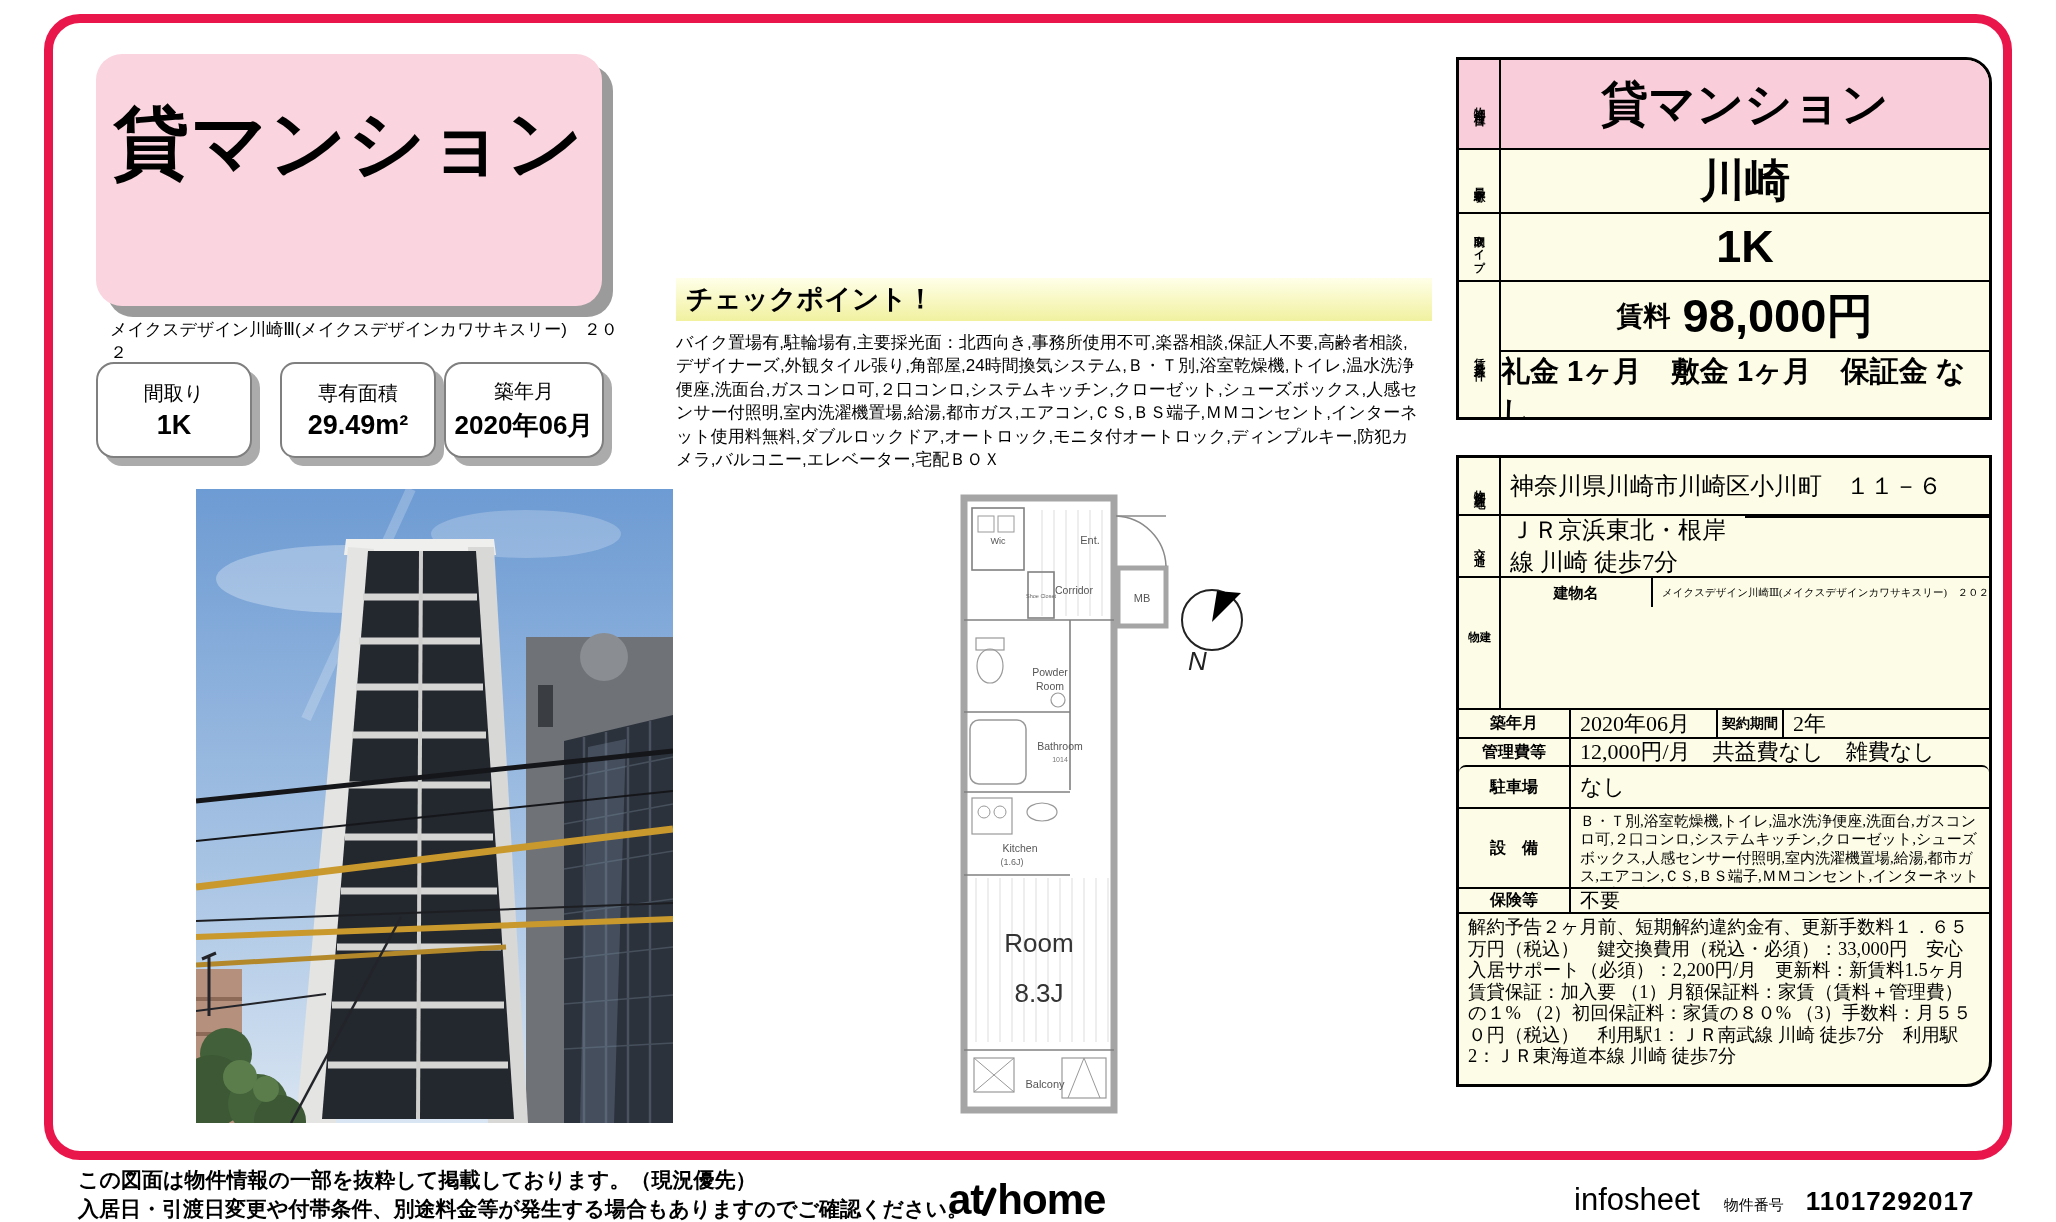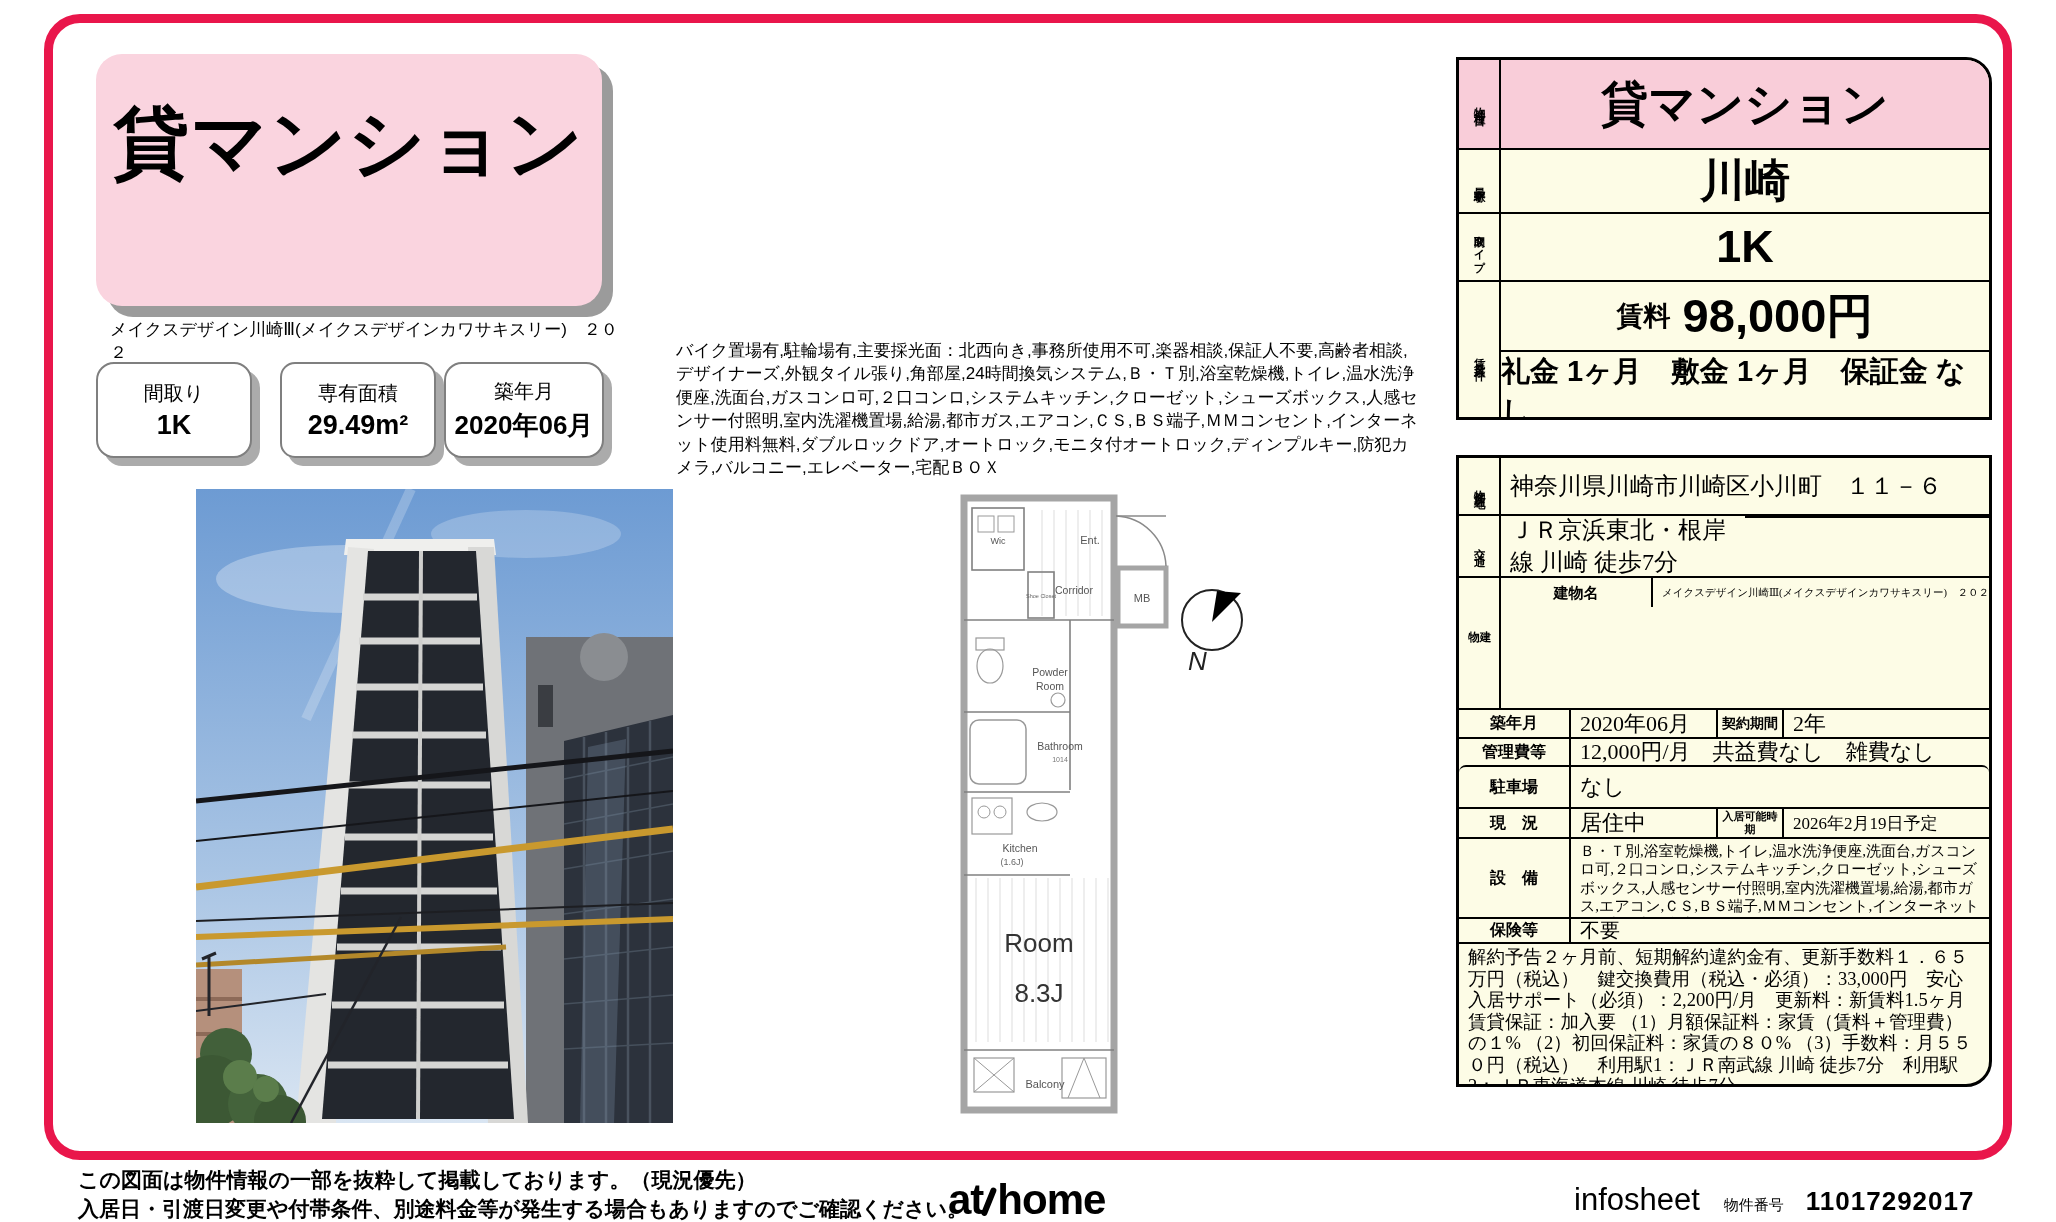--- a/index.html
+++ b/index.html
@@ -17,21 +17,21 @@
   .stationbox{position:absolute;left:18px;right:18px;bottom:12px;height:78px;background:#fff;border-radius:10px;display:flex;align-items:center;justify-content:center;font-size:45px;font-weight:700;}
 
   .bline{left:110px;top:318px;width:520px;font-size:17px;font-weight:500;}
 
   .specbox{top:362px;width:152px;height:92px;background:#fff;border:2px solid #7f7f7f;border-radius:18px;box-shadow:8px 8px 0 #ababab;display:flex;flex-direction:column;align-items:center;justify-content:center;gap:3px;}
   .specbox .lb{font-size:20px;font-weight:500;}
   .specbox .vl{font-size:27px;font-weight:700;}
 
   
   .cktitle{left:676px;top:278px;width:756px;height:43px;background:linear-gradient(180deg,#ffffe9 0%,#f1f1a0 100%);font-size:27px;font-weight:700;line-height:43px;padding-left:10px;box-sizing:border-box;}
-  .ckbody{left:676px;top:339px;width:748px;font-size:17px;line-height:1.38;font-weight:500;word-break:break-all;}
+  .ckbody{left:676px;top:331px;width:748px;font-size:17px;line-height:1.38;font-weight:500;word-break:break-all;}
 
   
   .blk{box-sizing:border-box;background:#fdfce6;border:3px solid #000;}
   .vtext{writing-mode:vertical-rl;text-orientation:upright;font-weight:700;font-size:11.5px;letter-spacing:2px;line-height:1;}
 
   
   .t1{left:1456px;top:57px;width:536px;height:363px;border-radius:0 26px 0 0;display:grid;grid-template-columns:42px 1fr;grid-template-rows:88px 64px 68px 70px 1fr;overflow:hidden;}
   .t1>div{display:flex;align-items:center;justify-content:center;border-top:2.5px solid #000;box-sizing:border-box;}
   .t1 .top{border-top:none;}
   .t1 .lab{grid-column:1;border-right:2.5px solid #000;}
@@ -102,20 +102,21 @@
   </div>
   <div class="abs specbox" style="left:280px;border-radius:15px;">
     <div class="lb">専有面積</div>
     <div class="vl">29.49m²</div>
   </div>
   <div class="abs specbox" style="left:444px;width:156px;">
     <div class="lb">築年月</div>
     <div class="vl" style="font-size:26px;">2020年06月</div>
   </div>
 
+  <div class="abs cktitle">チェックポイント！</div>
   <div class="abs ckbody">バイク置場有,駐輪場有,主要採光面：北西向き,事務所使用不可,楽器相談,保証人不要,高齢者相談,デザイナーズ,外観タイル張り,角部屋,24時間換気システム,Ｂ・Ｔ別,浴室乾燥機,トイレ,温水洗浄便座,洗面台,ガスコンロ可,２口コンロ,システムキッチン,クローゼット,シューズボックス,人感センサー付照明,室内洗濯機置場,給湯,都市ガス,エアコン,ＣＳ,ＢＳ端子,ＭＭコンセント,インターネット使用料無料,ダブルロックドア,オートロック,モニタ付オートロック,ディンプルキー,防犯カメラ,バルコニー,エレベーター,宅配ＢＯＸ</div>
 
   <svg class="abs photo" viewBox="0 0 477 634">
     <defs>
       <linearGradient id="sky" x1="0" y1="0" x2="0" y2="1">
         <stop offset="0" stop-color="#6d9bd3"></stop>
           <stop offset="0.6" stop-color="#a8c4e4"></stop>
           <stop offset="1" stop-color="#d9e5f2"></stop>
       </linearGradient>
     </defs>
@@ -338,26 +339,20 @@
       <div class="cval serif fs22 w205">2年</div>
     </div>
     <div class="t2row" style="height:28px;">
       <div class="hlab">管理費等</div>
       <div class="cval serif fs22">12,000円/月　共益費なし　雑費なし</div>
     </div>
     <div class="t2row" style="height:42px;border-radius:7px;">
       <div class="hlab">駐車場</div>
       <div class="cval serif fs22">なし</div>
     </div>
-    <div class="t2row" style="height:30px;">
-      <div class="hlab">現　況</div>
-      <div class="cval serif fs22">居住中</div>
-      <div class="clab mlab">入居可能時期</div>
-      <div class="cval serif fs17 w205">2026年2月19日予定</div>
-    </div>
     <div class="t2row" style="height:80px;">
       <div class="hlab">設　備</div>
       <div class="cval serif mltext eqp">Ｂ・Ｔ別,浴室乾燥機,トイレ,温水洗浄便座,洗面台,ガスコンロ可,２口コンロ,システムキッチン,クローゼット,シューズボックス,人感センサー付照明,室内洗濯機置場,給湯,都市ガス,エアコン,ＣＳ,ＢＳ端子,ＭＭコンセント,インターネット使用料無料,ダブルロックドア,オートロック,モニタ...</div>
     </div>
     <div class="t2row" style="height:25px;">
       <div class="hlab">保険等</div>
       <div class="cval serif fs20">不要</div>
     </div>
     <div class="t2row" style="flex:1;">
       <div class="cval serif mltext nts">解約予告２ヶ月前、短期解約違約金有、更新手数料１．６５万円（税込）　鍵交換費用（税込・必須）：33,000円　安心入居サポート（必須）：2,200円/月　更新料：新賃料1.5ヶ月　賃貸保証：加入要 （1）月額保証料：家賃（賃料＋管理費）の１% （2）初回保証料：家賃の８０% （3）手数料：月５５０円（税込）　利用駅1：ＪＲ南武線 川崎 徒歩7分　利用駅2：ＪＲ東海道本線 川崎 徒歩7分</div>

